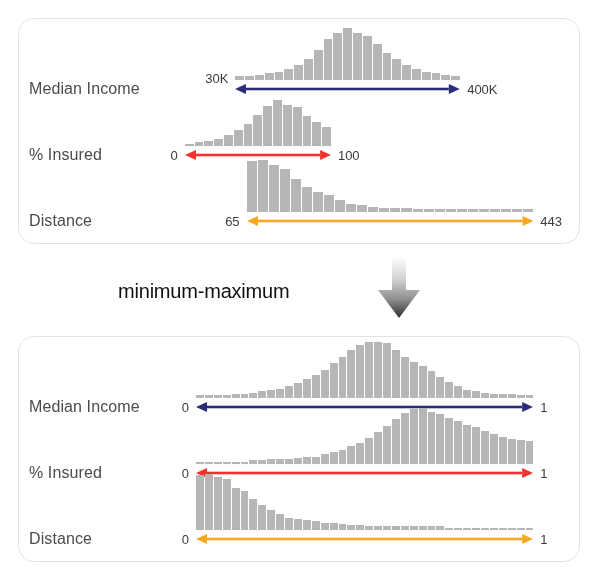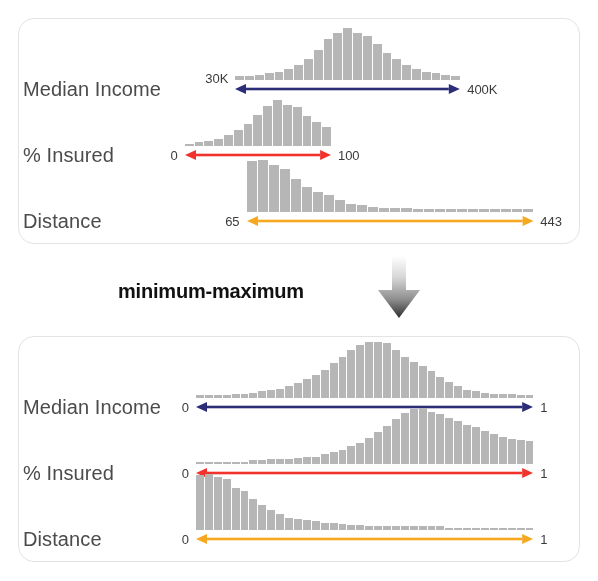--- a/index.html
+++ b/index.html
@@ -21,23 +21,23 @@
     width: 562px;
     box-sizing: border-box;
     border: 1px solid #e3e3e3;
     border-radius: 16px;
     background: #ffffff;
   }
   #panel-raw  { top: 18px;  height: 226px; }
   #panel-norm { top: 336px; height: 226px; }
   .row-label {
     position: absolute;
-    left: 4px;
+    left: 10px;
     transform: translateY(-50%);
-    font-size: 20px;
+    font-size: 16px;
     color: #4b4b4b;
     white-space: nowrap;
     letter-spacing: 0.1px;
   }
   .end-label {
     position: absolute;
     transform: translateY(-50%);
     font-size: 13px;
     color: #3b3b3b;
     white-space: nowrap;
@@ -69,21 +69,21 @@
     position: absolute;
     left: 0; right: 0;
     top: 252px;
     height: 76px;
   }
   #transform-caption {
     position: absolute;
     left: 118px;
     top: 28px;
     font-size: 20px;
-    font-weight: bold;
+    font-weight: normal;
     color: #111111;
     letter-spacing: -0.2px;
   }
   #transform-arrow {
     position: absolute;
     left: 376px;
     top: 4px;
     width: 46px;
     height: 62px;
   }

